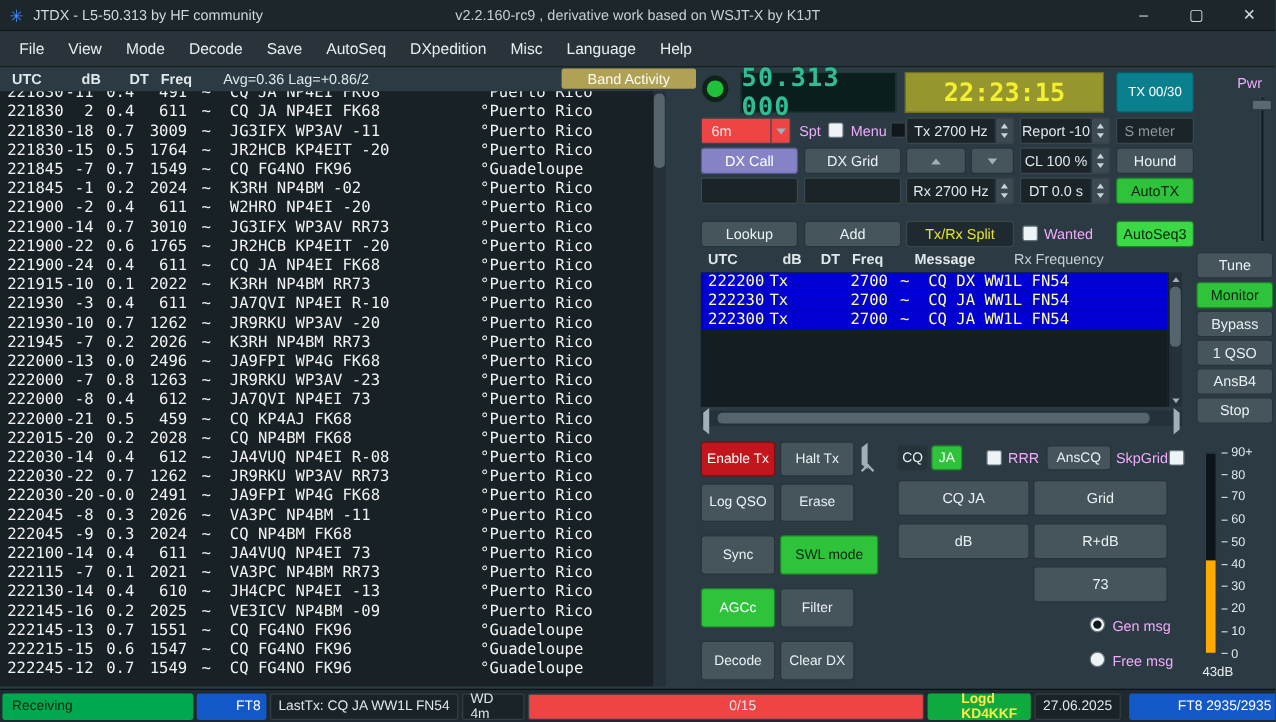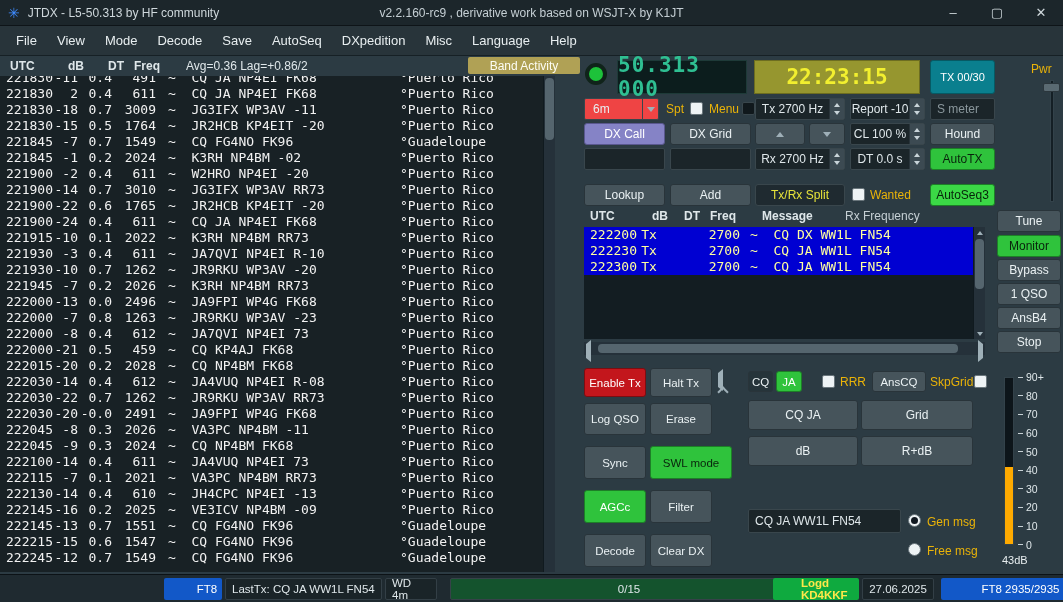--- a/index.html
+++ b/index.html
@@ -62,21 +62,21 @@
   .spin-btns .up{border-bottom:4px solid #c9d4d9;}
   .spin-btns .dn{border-top:4px solid #c9d4d9;}
   .combo{background:#ef4444;border:1px solid #39464c;border-radius:2px;display:flex;align-items:center;padding-left:8px;}
   .combo .cv{flex:1;}
   .combo .carrow{width:16px;display:flex;justify-content:center;border-left:1px solid #39464c;height:100%;align-items:center;}
   .cb{width:13px;height:13px;background:#eef3f5;border:1px solid #6a767c;border-radius:2px;}
   .cb.dark{background:#10181c;border-color:#39464c;}
   .radio{width:13px;height:13px;background:#eef3f5;border:1px solid #67737a;border-radius:50%;}
   .radio.sel{display:flex;align-items:center;justify-content:center;}
   .radio.sel::after{content:"";width:7px;height:7px;border-radius:50%;background:#101820;}
-  .lbl{color:#eab308;font-size:12px;}
+  .lbl{color:#f0abfc;font-size:12px;}
   
   .freq-display{background:#0c1d1d;border:1px solid #1e3a38;color:#2fbf92;
     font-family:"DejaVu Sans Mono",monospace;font-size:21px;font-weight:bold;
     display:flex;align-items:center;justify-content:center;letter-spacing:1px;}
   .clock-display{background:#96962f;border:1px solid #6d6d20;color:#f2ef2f;
     font-family:"DejaVu Sans Mono",monospace;font-size:21px;font-weight:bold;
     display:flex;align-items:center;justify-content:center;}
   .lamp{width:22px;height:22px;border-radius:50%;background:#1dc23a;border:4px solid #10231a;}
   .split-btn{background:#1f2a30;border:1px solid #39464c;border-radius:3px;color:#e6e23a;
              display:flex;align-items:center;justify-content:center;font-size:12px;}
@@ -94,21 +94,21 @@
   .meter-tick{width:5px;height:1px;background:#c8d2d6;margin-right:3px;}
   .meter-track{position:absolute;left:4px;top:11px;width:10px;height:168px;background:#0d151a;border:1px solid #33424a;}
   .meter-fill{position:absolute;left:0;right:0;bottom:0;background:#ffaa00;}
   
   .statusbar{position:absolute;left:0;top:574px;width:1063px;height:28px;background:#1f2a30;border-top:1px solid #0c1216;}
   .st{position:absolute;top:3px;height:22px;display:flex;align-items:center;font-size:11.5px;border-radius:2px;padding-left:28px;}
   .st.dark{background:#1a2428;border:1px solid #333f46;color:#dfe7ea;padding:0 6px;}
   .st.green{background:#00a94f;color:#07230f;padding:0 8px;}
   .st.blue{background:#1258c8;color:#ffffff;justify-content:center;}
   .st.logd{background:#0faa3f;color:#ffe84a;justify-content:center;font-weight:bold;}
-  .st.progress{background:#14532d;border:1px solid #364249;color:#dfe7ea;justify-content:center;margin-left:10px;}
+  .st.progress{background:#ef4444;border:1px solid #364249;color:#dfe7ea;justify-content:center;}
   .caret-i{width:8px;height:8px;border-left:2px solid #9fb0b8;border-top:2px solid #9fb0b8;transform:rotate(45deg);}
 </style>
 </head>
 <body>
 
 <div class="app">
 
   <div class="titlebar">
     <span class="app-icon">✳</span>
     <span class="title-text">JTDX - L5-50.313  by HF community</span>
@@ -580,22 +580,22 @@
   <span class="abs cb" style="left:822px;top:375px;"></span>
   <span class="abs lbl" style="left:840px;top:375px;">RRR</span>
   <div class="abs btn small" style="left:872px;top:371px;width:54px;height:21px;">AnsCQ</div>
   <span class="abs lbl" style="left:930px;top:375px;">SkpGrid</span>
   <span class="abs cb" style="left:974px;top:375px;"></span>
 
   <div class="abs btn" style="left:748px;top:400px;width:110px;height:30px;">CQ JA</div>
   <div class="abs btn" style="left:861px;top:400px;width:112px;height:30px;">Grid</div>
   <div class="abs btn" style="left:748px;top:436px;width:110px;height:30px;">dB</div>
   <div class="abs btn" style="left:861px;top:436px;width:112px;height:30px;">R+dB</div>
-
-  <div class="abs field" style="left:748px;top:509px;width:153px;height:24px;">CQ JA WW1L FN54</div>
+  <div class="abs btn" style="left:861px;top:472px;width:112px;height:30px;">73</div>
+
   <span class="abs radio sel" style="left:908px;top:514px;"></span>
   <span class="abs lbl" style="left:927px;top:515px;">Gen msg</span>
   <span class="abs radio" style="left:908px;top:543px;"></span>
   <span class="abs lbl" style="left:927px;top:544px;">Free msg</span>
 
   <div class="abs" style="left:1000px;top:366px;width:62px;height:208px;">
     <div class="meter-track">
       <div class="meter-fill" style="height: 77px;"></div>
     </div>
     <div class="abs" style="left:18px;top:2px;">
@@ -647,20 +647,21 @@
 
         <div class="meter-row">
           <span class="meter-tick"></span>
           <span>0</span>
         </div>
       </div>
     <span class="abs" style="left:2px;top:188px;font-size:11px;">43dB</span>
   </div>
 
   <div class="statusbar">
+    <div class="st green" style="left:2px;width:159px;">Receiving</div>
     <div class="st blue" style="left:164px;width:58px;">FT8</div>
     <div class="st dark" style="left:225px;width:157px;">LastTx: CQ JA WW1L FN54</div>
     <div class="st dark" style="left:385px;width:52px;">WD 4m</div>
     <div class="st progress" style="left:440px;width:330px;">0/15</div>
     <div class="st logd" style="left:773px;width:86px;">Logd KD4KKF</div>
     <div class="st dark" style="left:862px;width:72px;justify-content:center;">27.06.2025</div>
     <div class="st blue" style="left:941px;width:131px;">FT8  2935/2935</div>
   </div>
 
 </div>

